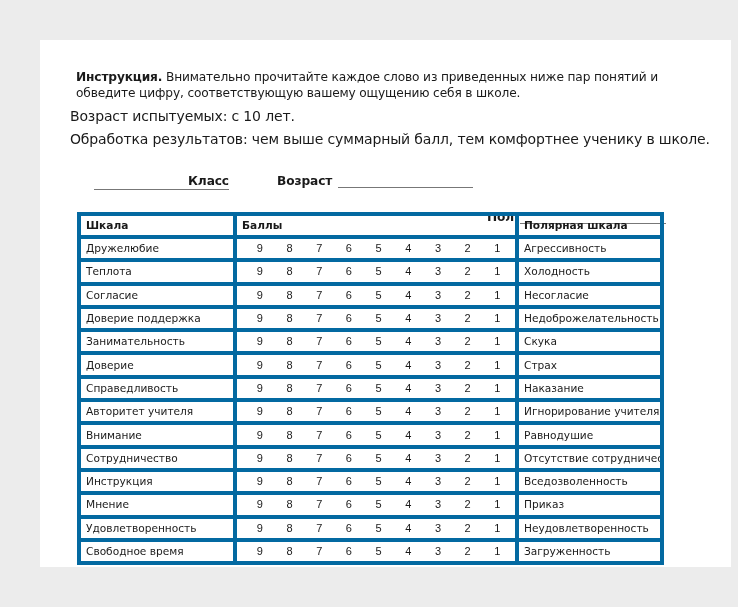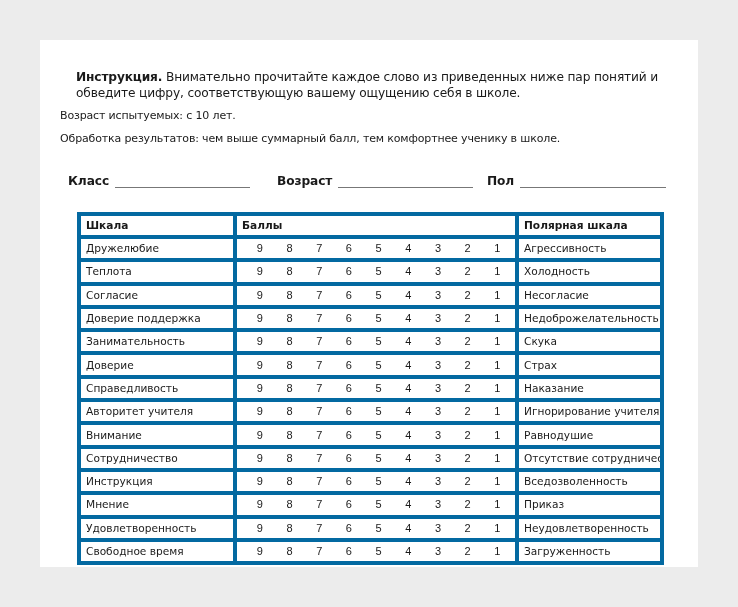--- a/index.html
+++ b/index.html
@@ -15,37 +15,38 @@
       font-family: "DejaVu Sans", "Liberation Sans", sans-serif;
       color: #1a1a1a;
     }
     .page {
       position: absolute;
       left: 40px;
       top: 40px;
       width: 658px;
       height: 527px;
       background: #ffffff;
+      padding-left: 33px;
     }
     .instr {
       position: absolute;
       left: 36px;
       top: 29px;
       width: 590px;
       font-size: 12.2px;
       line-height: 16px;
       letter-spacing: -0.15px;
     }
     .instr b {
       font-weight: bold;
     }
     .line {
       position: absolute;
-      left: 20px;
-      font-size: 11px;
+      left: 30px;
+      font-size: 14px;
       line-height: 16px;
       letter-spacing: -0.15px;
       white-space: nowrap;
     }
     .l-age { top: 68px; }
     .l-proc { top: 91px; }
 
     .field {
       position: absolute;
       top: 133px;
@@ -60,25 +61,25 @@
       line-height: 16px;
       letter-spacing: -0.1px;
     }
     .field .fline {
       display: inline-block;
       border-bottom: 1px solid #777;
       margin-left: 6px;
       margin-bottom: 1px;
       height: 1px;
     }
-    .f-class { left: 28px; }
+    .f-class { left: 48px; flex-direction: column; }
     .f-class .fline { width: 135px; }
     .f-age { left: 237px; justify-content: flex-end; }
     .f-age .fline { width: 135px; }
-    .f-sex { left: 447px; }
+    .f-sex { left: 447px; margin-top: 36px; }
     .f-sex .fline { width: 146px; }
 
     table.scale {
       position: absolute;
       left: 37px;
       top: 172px;
       border-collapse: collapse;
       table-layout: fixed;
       width: 583px;
       font-size: 10.6px;

